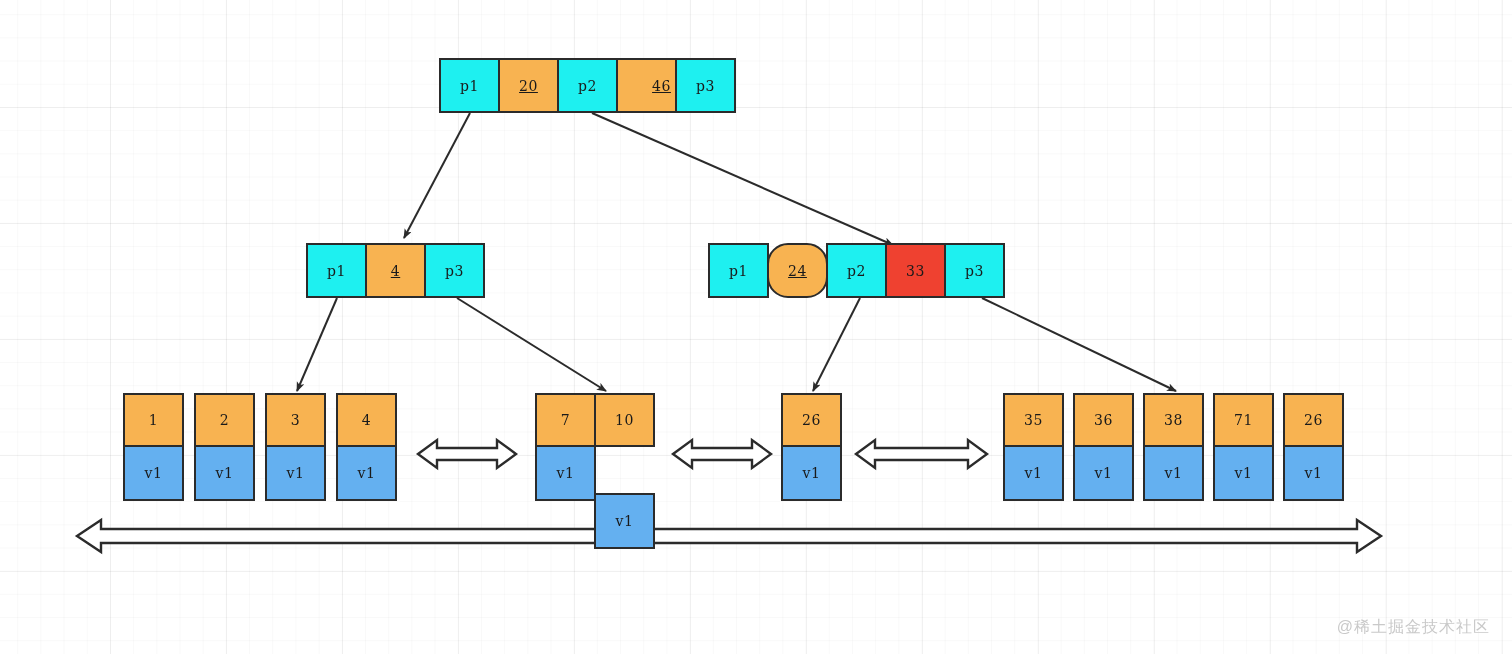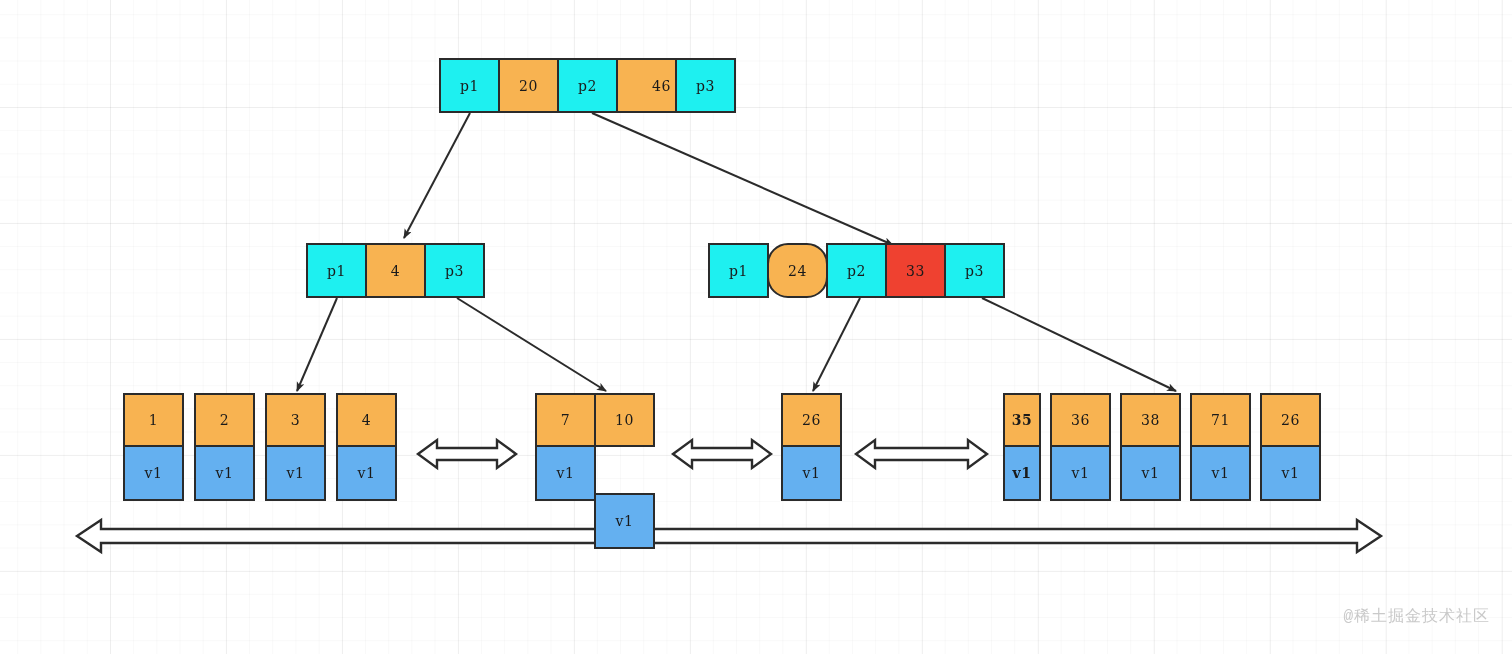--- a/index.html
+++ b/index.html
@@ -36,21 +36,21 @@
     display: flex;
     align-items: center;
     justify-content: center;
     font-size: 14px;
     letter-spacing: 0.5px;
     color: #1a1a1a;
     line-height: 1;
   }
   .cell:first-child { margin-left: 0; }
   .cell.cyan   { background: #1ef0f0; }
-  .cell.orange { background: #f8b351; }
+  .cell.orange { background: #f8b351; text-decoration: underline; }
   .cell.red    { background: #ef4130; }
 
   
   .leafgroup {
     position: absolute;
     display: flex;
     align-items: flex-start;
   }
   .leaf {
     box-sizing: border-box;
@@ -77,22 +77,22 @@
     left: 0; top: 0;
     width: 1512px;
     height: 654px;
     pointer-events: none;
   }
 
   
   #watermark {
     position: absolute;
     right: 22px;
-    bottom: 27px;
-    font-family: Liberation Mono, monospace;
+    bottom: 16px;
+    font-family: Liberation Sans, sans-serif;
     font-size: 16px;
     color: #c9c9c9;
     letter-spacing: 1px;
     white-space: nowrap;
     margin-left: 48px;
   }
 </style>
 </head>
 <body>
 
@@ -191,21 +191,21 @@
   </div>
 
   <div class="leafgroup" style="left:781px; top:393px; gap:0px;">
     <div class="leaf" style="width:61px;">
       <div class="key" style="height:54px;">26</div>
       <div class="val" style="height:56px;">v1</div>
     </div>
   </div>
 
   <div class="leafgroup" style="left:1003px; top:393px; gap:9px;">
-    <div class="leaf" style="width:38px;font-weight:bold;">
+    <div class="leaf" style="width:61px;">
       <div class="key" style="height:54px;">35</div>
       <div class="val" style="height:56px;">v1</div>
     </div>
     <div class="leaf" style="width:61px;">
       <div class="key" style="height:54px;">36</div>
       <div class="val" style="height:56px;">v1</div>
     </div>
     <div class="leaf" style="width:61px;justify-content:flex-end;">
       <div class="key" style="height:54px;">38</div>
       <div class="val" style="height:56px;">v1</div>

